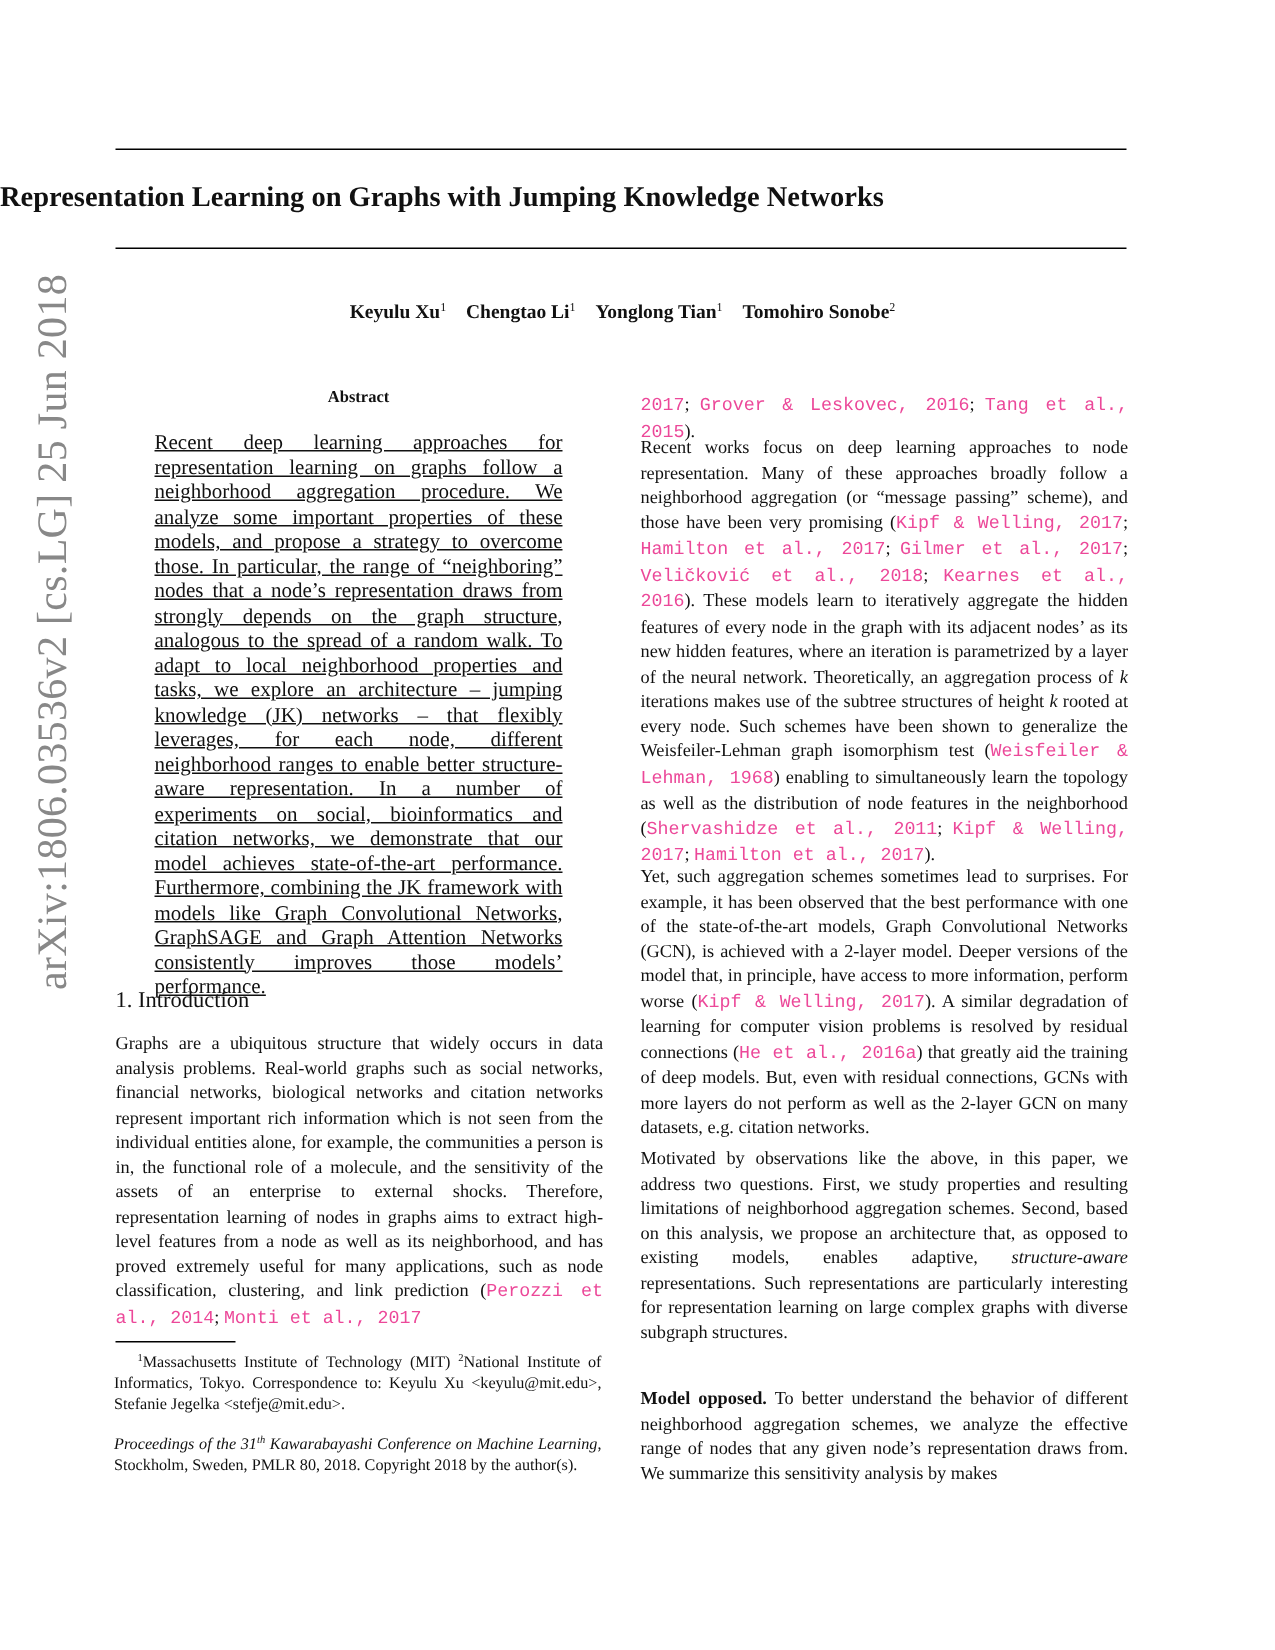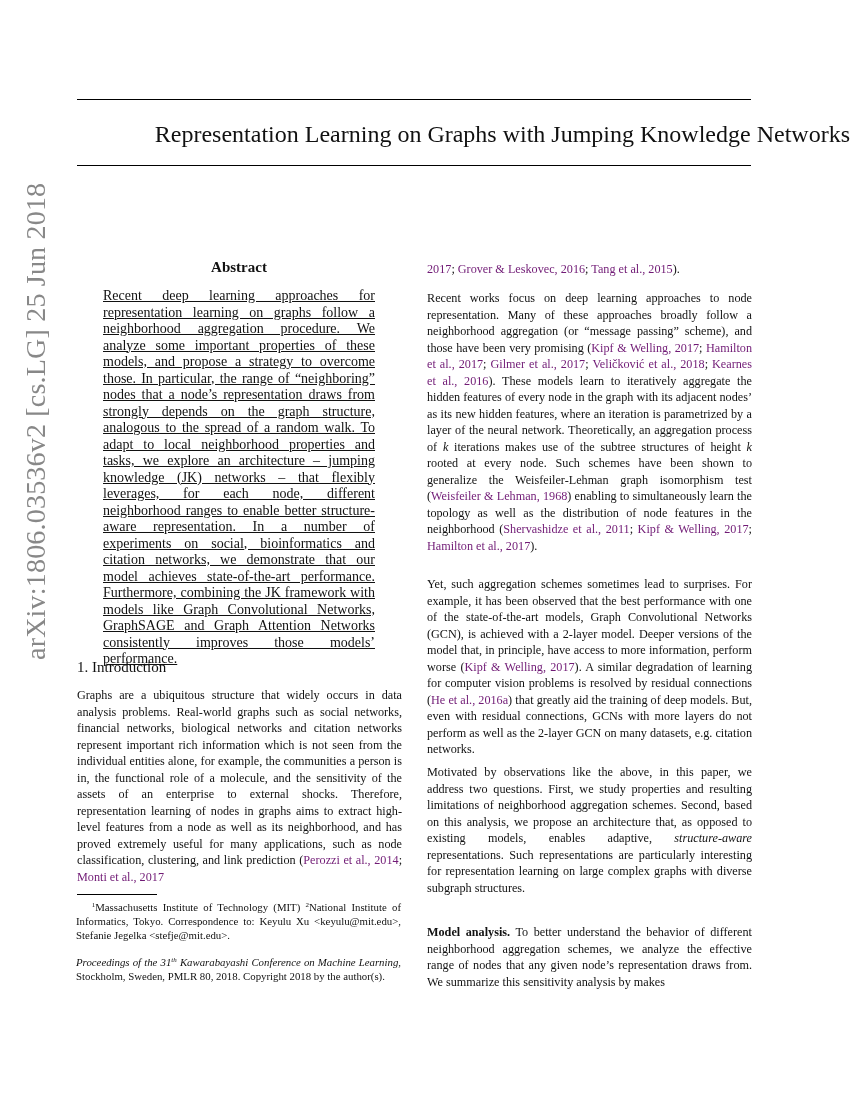--- a/index.html
+++ b/index.html
@@ -1,44 +1,50 @@
 <!DOCTYPE html>
 <html><head>
 <meta charset="utf-8">
 <style>
   html,body{margin:0;padding:0;background:#fff;}
   body{width:850px;height:1100px;position:relative;overflow:hidden;font-family:"Liberation Serif","DejaVu Serif",serif;color:#111;}
   .rule{position:absolute;left:77px;width:674px;height:1px;background:#000;}
-  .title{position:absolute;left:0;width:850px;top:121px;text-align:right;font-weight:normal;font-size:24px;letter-spacing:0;}
+  .title{position:absolute;left:0;width:850px;top:121px;text-align:left;font-weight:bold;font-size:19px;letter-spacing:0;}
   .authors{position:absolute;left:0;width:830px;top:196px;text-align:center;font-weight:bold;font-size:13px;line-height:17px;}
   .authors sup{font-weight:normal;font-size:8px;vertical-align:5px;}
   .authors .a{margin:0 5px;}
   .arxiv{position:absolute;left:20px;top:660px;transform-origin:0 0;transform:rotate(-90deg);font-size:28px;color:#888;white-space:nowrap;font-family:"Liberation Serif","DejaVu Serif",serif;letter-spacing:0.2px;}
-  .abs-h{position:absolute;left:76px;width:326px;top:259px;text-align:center;font-weight:bold;font-size:15px;}
+  .abs-h{position:absolute;left:76px;width:326px;top:259px;text-align:center;font-weight:bold;font-size:11px;}
   .abs-body{position:absolute;left:103px;width:272px;top:288px;font-size:14px;line-height:16.5px;text-align:justify;text-decoration:underline;}
   .col{position:absolute;font-size:12.2px;line-height:16.5px;text-align:justify;}
   .left{left:77px;width:325px;}
   .right{left:427px;width:325px;}
   .sec-h{position:absolute;left:77px;top:659px;font-weight:normal;font-size:15px;}
-  .cite{color:#701a75;}
+  .cite{color:#ec4899;font-family:Liberation Mono, monospace;}
   .fn-rule{position:absolute;left:77px;top:894px;width:80px;height:1px;background:#000;}
   .fn{position:absolute;left:76px;width:325px;font-size:10.8px;line-height:14px;text-align:justify;}
   .fn sup{font-size:7px;vertical-align:4px;}
   i{font-style:italic;}
 </style>
 </head>
 <body>
 
 <div class="arxiv">arXiv:1806.03536v2  [cs.LG]  25 Jun 2018</div>
 
 <div class="rule" style="top:99px"></div>
 <div class="title">Representation Learning on Graphs with Jumping Knowledge Networks</div>
 <div class="rule" style="top:165px"></div>
 
 <div class="authors">
+  <div>
+    <span class="a"><span>Keyulu Xu</span><sup>1</sup></span>
+    <span class="a"><span>Chengtao Li</span><sup>1</sup></span>
+    <span class="a"><span>Yonglong Tian</span><sup>1</sup></span>
+    <span class="a"><span>Tomohiro Sonobe</span><sup>2</sup></span>
+  </div>
 </div>
 
 <div class="abs-h">Abstract</div>
 <div class="abs-body">Recent deep learning approaches for representation learning on graphs follow a neighborhood aggregation procedure. We analyze some important properties of these models, and propose a strategy to overcome those. In particular, the range of “neighboring” nodes that a node’s representation draws from strongly depends on the graph structure, analogous to the spread of a random walk. To adapt to local neighborhood properties and tasks, we explore an architecture – jumping knowledge (JK) networks – that flexibly leverages, for each node, different neighborhood ranges to enable better structure-aware representation. In a number of experiments on social, bioinformatics and citation networks, we demonstrate that our model achieves state-of-the-art performance. Furthermore, combining the JK framework with models like Graph Convolutional Networks, GraphSAGE and Graph Attention Networks consistently improves those models’ performance.</div>
 
 <div class="sec-h">1. Introduction</div>
 
 <div class="col left" style="top:687px">
   <span>Graphs are a ubiquitous structure that widely occurs in data analysis problems. Real-world graphs such as social networks, financial networks, biological networks and citation networks represent important rich information which is not seen from the individual entities alone, for example, the communities a person is in, the functional role of a molecule, and the sensitivity of the assets of an enterprise to external shocks. Therefore, representation learning of nodes in graphs aims to extract high-level features from a node as well as its neighborhood, and has proved extremely useful for many applications, such as node classification, clustering, and link prediction (</span><a class="cite">Perozzi et al., 2014</a>; <a class="cite">Monti et al., 2017</a>
 </div>
@@ -61,14 +67,14 @@
 
 <div class="col right" style="top:576px">
   <span>Yet, such aggregation schemes sometimes lead to surprises. For example, it has been observed that the best performance with one of the state-of-the-art models, Graph Convolutional Networks (GCN), is achieved with a 2-layer model. Deeper versions of the model that, in principle, have access to more information, perform worse (</span><a class="cite">Kipf &amp; Welling, 2017</a><span>). A similar degradation of learning for computer vision problems is resolved by residual connections (</span><a class="cite">He et al., 2016a</a><span>) that greatly aid the training of deep models. But, even with residual connections, GCNs with more layers do not perform as well as the 2-layer GCN on many datasets, e.g. citation networks.</span>
 </div>
 
 <div class="col right" style="top:764px">
   <span>Motivated by observations like the above, in this paper, we address two questions. First, we study properties and resulting limitations of neighborhood aggregation schemes. Second, based on this analysis, we propose an architecture that, as opposed to existing models, enables adaptive, </span><i>structure-aware</i><span> representations. Such representations are particularly interesting for representation learning on large complex graphs with diverse subgraph structures.</span>
 </div>
 
 <div class="col right" style="top:924px">
-  <b>Model analysis.</b><span> To better understand the behavior of different neighborhood aggregation schemes, we analyze the effective range of nodes that any given node’s representation draws from. We summarize this sensitivity analysis by makes</span>
+  <b>Model opposed.</b><span> To better understand the behavior of different neighborhood aggregation schemes, we analyze the effective range of nodes that any given node’s representation draws from. We summarize this sensitivity analysis by makes</span>
 </div>
 
 </body></html>

